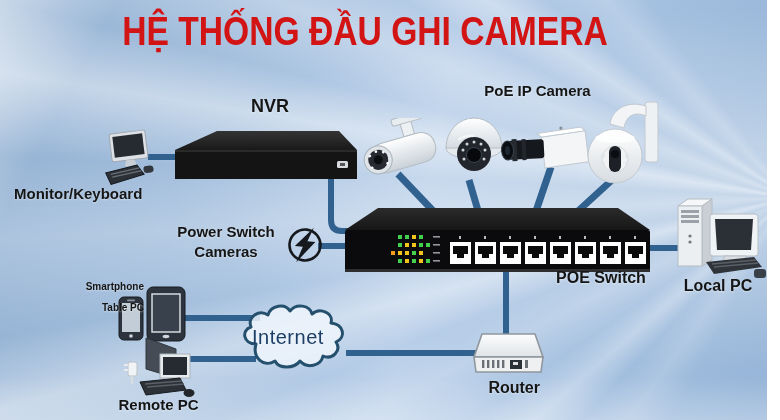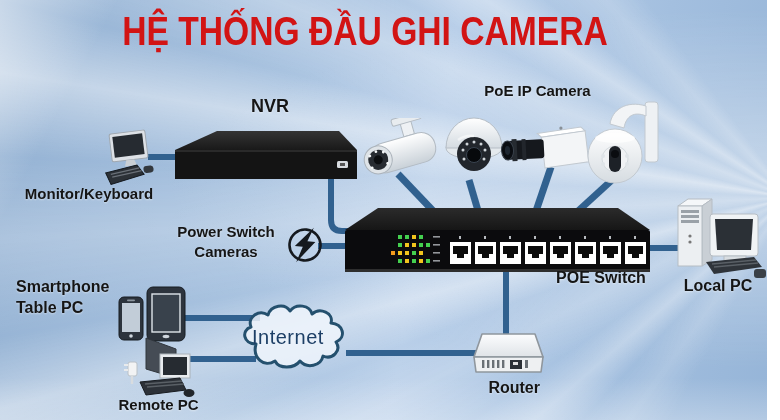--- a/index.html
+++ b/index.html
@@ -32,21 +32,20 @@
   }
   .title{
     position:absolute;left:55px;top:8px;width:620px;text-align:center;
     font-size:41px;font-weight:800;letter-spacing:0px;line-height:1.15;
     transform:scaleX(.82);transform-origin:50% 50%;
     color:#d21414;white-space:nowrap;
   }
   .lbl{
     position:absolute;font-weight:700;color:#151515;
     text-shadow:0 1px 2px rgba(255,255,255,.45);
-    text-align:center;
   }
   .dev{position:absolute;}
   svg{display:block;}
   .internet-text{
     position:absolute;left:252px;top:326px;width:92px;
     font-size:20px;font-weight:400;color:#1d3f66;letter-spacing:.5px;
   }
 </style>
 </head>
 <body>
@@ -358,20 +357,20 @@
   <div class="title">HỆ THỐNG ĐẦU GHI CAMERA</div>
   <div class="lbl" style="left:240px;top:96px;width:60px;text-align:center;font-size:18px;">NVR</div>
   <div class="lbl" style="left:14px;top:185px;width:150px;font-size:15px;">Monitor/Keyboard</div>
   <div class="lbl" style="left:470px;top:82px;width:135px;text-align:center;font-size:15px;">PoE IP Camera</div>
   <div class="lbl" style="left:166px;top:222px;width:120px;text-align:center;font-size:15px;line-height:20px;">
     <div>Power Switch</div>
     <div>Cameras</div>
   </div>
   <div class="lbl" style="left:546px;top:269px;width:110px;text-align:center;font-size:16px;">POE Switch</div>
   <div class="lbl" style="left:672px;top:277px;width:92px;text-align:center;font-size:16px;">Local PC</div>
-  <div class="lbl" style="left:16px;top:276px;width:128px;text-align:left;font-size:16px;line-height:21px;">
+  <div class="lbl" style="left:16px;top:276px;width:128px;text-align:right;font-size:10px;line-height:21px;">
     <div>Smartphone</div>
     <div>Table PC</div>
   </div>
   <div class="internet-text">Internet</div>
   <div class="lbl" style="left:106px;top:396px;width:105px;text-align:center;font-size:15px;">Remote PC</div>
   <div class="lbl" style="left:476px;top:379px;width:64px;text-align:right;font-size:16px;">Router</div>
 </div>
 
 </body></html>

